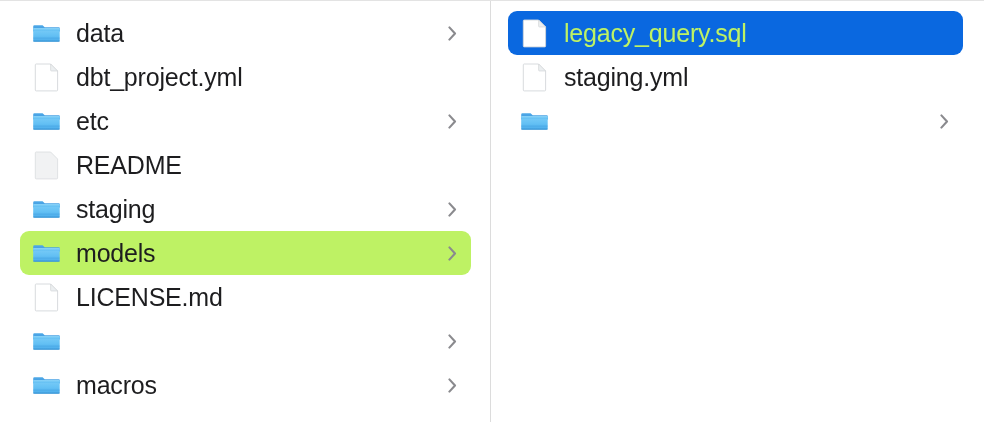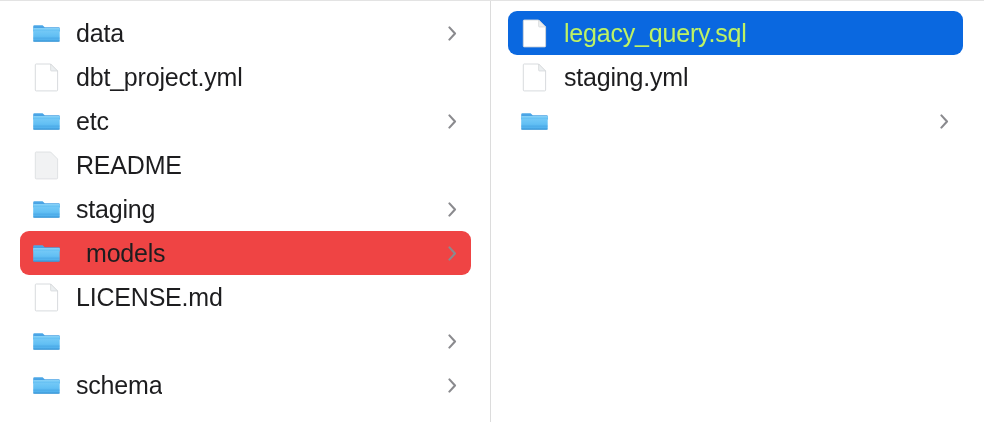--- a/index.html
+++ b/index.html
@@ -46,21 +46,21 @@
     align-items: center;
     border-radius: 9px;
     cursor: default;
     user-select: none;
   }
 
   .column-left .row  { margin: 0 19px 0 20px; padding-left: 13px; padding-right: 12px; }
   .column-right .row { margin: 0 21px 0 17px; padding-left: 13px; padding-right: 12px; }
 
   .row.selected-active   { background: #0a68e0; }
-  .row.selected-inactive { background: #ef4444; gap: 10px; }
+  .row.selected-inactive { background: #bef264; }
 
   
   .icon {
     position: relative;
     width: 27px;
     height: 30px;
     flex: 0 0 27px;
     margin-right: 16px;
   }
 
@@ -323,21 +323,21 @@
         <stop offset="1" stop-color="#5fbdf2"></stop>
       </linearGradient>
     </defs>
     <path d="M1.4 7.2 h8.2 l2.1 2.1 h14.0 a1.2 1.2 0 0 1 1.2 1.2 v3.0 H0.2 V8.4 A1.2 1.2 0 0 1 1.4 7.2 Z" fill="url(#fTab)"></path>
     <rect x="0.2" y="10.2" width="26.5" height="13.6" rx="1.4" fill="url(#fBody)"></rect>
     <rect x="0.2" y="10.2" width="26.5" height="2.4" fill="url(#fLip)"></rect>
     <rect x="0.2" y="19.6" width="26.5" height="1.0" fill="#3f9bdd" opacity="0.45"></rect>
     <rect x="0.2" y="22.6" width="26.5" height="1.2" rx="0.6" fill="#2f86c9" opacity="0.55"></rect>
   </svg>
         </span>
-        <span class="label">schema</span>
+        <span class="label">macros</span>
         <span class="chevron">
           <svg width="9" height="15" viewBox="0 0 9 15" fill="none" stroke="#8a8a8e" stroke-width="2.1" stroke-linecap="round" stroke-linejoin="round" xmlns="http://www.w3.org/2000/svg">
             <path d="M1.4 1.4 L7.0 7.5 L1.4 13.6"></path>
           </svg>
         </span>
       </div>
     </div>
   <div class="column column-right">
       <div class="row selected-active">
         <span class="icon icon-doc">

